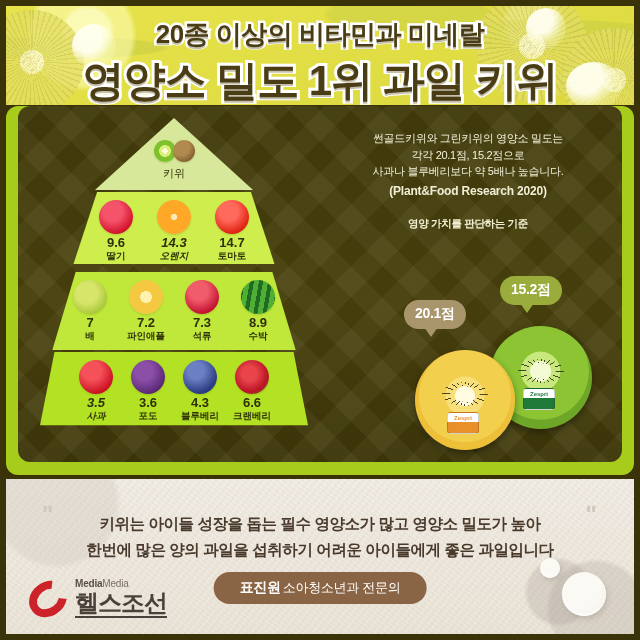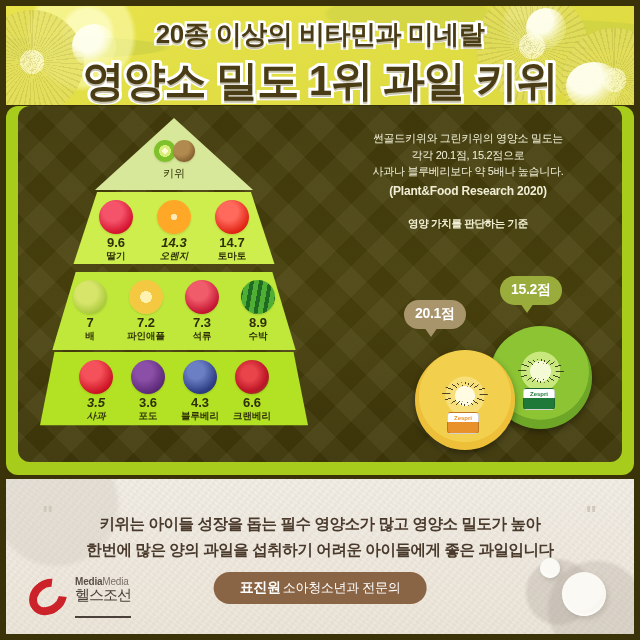--- a/index.html
+++ b/index.html
@@ -229,22 +229,22 @@
     width: 40px; height: 34px; margin-right: 7px;
     border: 8px solid #cc2229;
     border-radius: 50%;
     border-right-color: transparent;
     transform: rotate(-38deg);
   }
   .logo-txt { line-height: 1.05; }
   .logo-top { font-size: 10px; font-weight: bold; color: #5a5048; letter-spacing: -.2px; }
   .logo-top .sub { font-weight: normal; color: #7a7068; }
   .logo-main {
-    font-size: 15px; font-weight: normal; color: #4a423a;
-    letter-spacing: -1px; border-bottom: 2px solid #4a423a; padding-bottom: 13px;
+    font-size: 24px; font-weight: bold; color: #4a423a;
+    letter-spacing: -1px; border-bottom: 2px solid #4a423a; padding-bottom: 1px;
   }
 </style>
 </head>
 <body>
 
 <div id="page">
 
   <div class="header">
     <div class="kiwi-deco hd1"></div>
     <div class="kiwi-deco hd2"></div>

